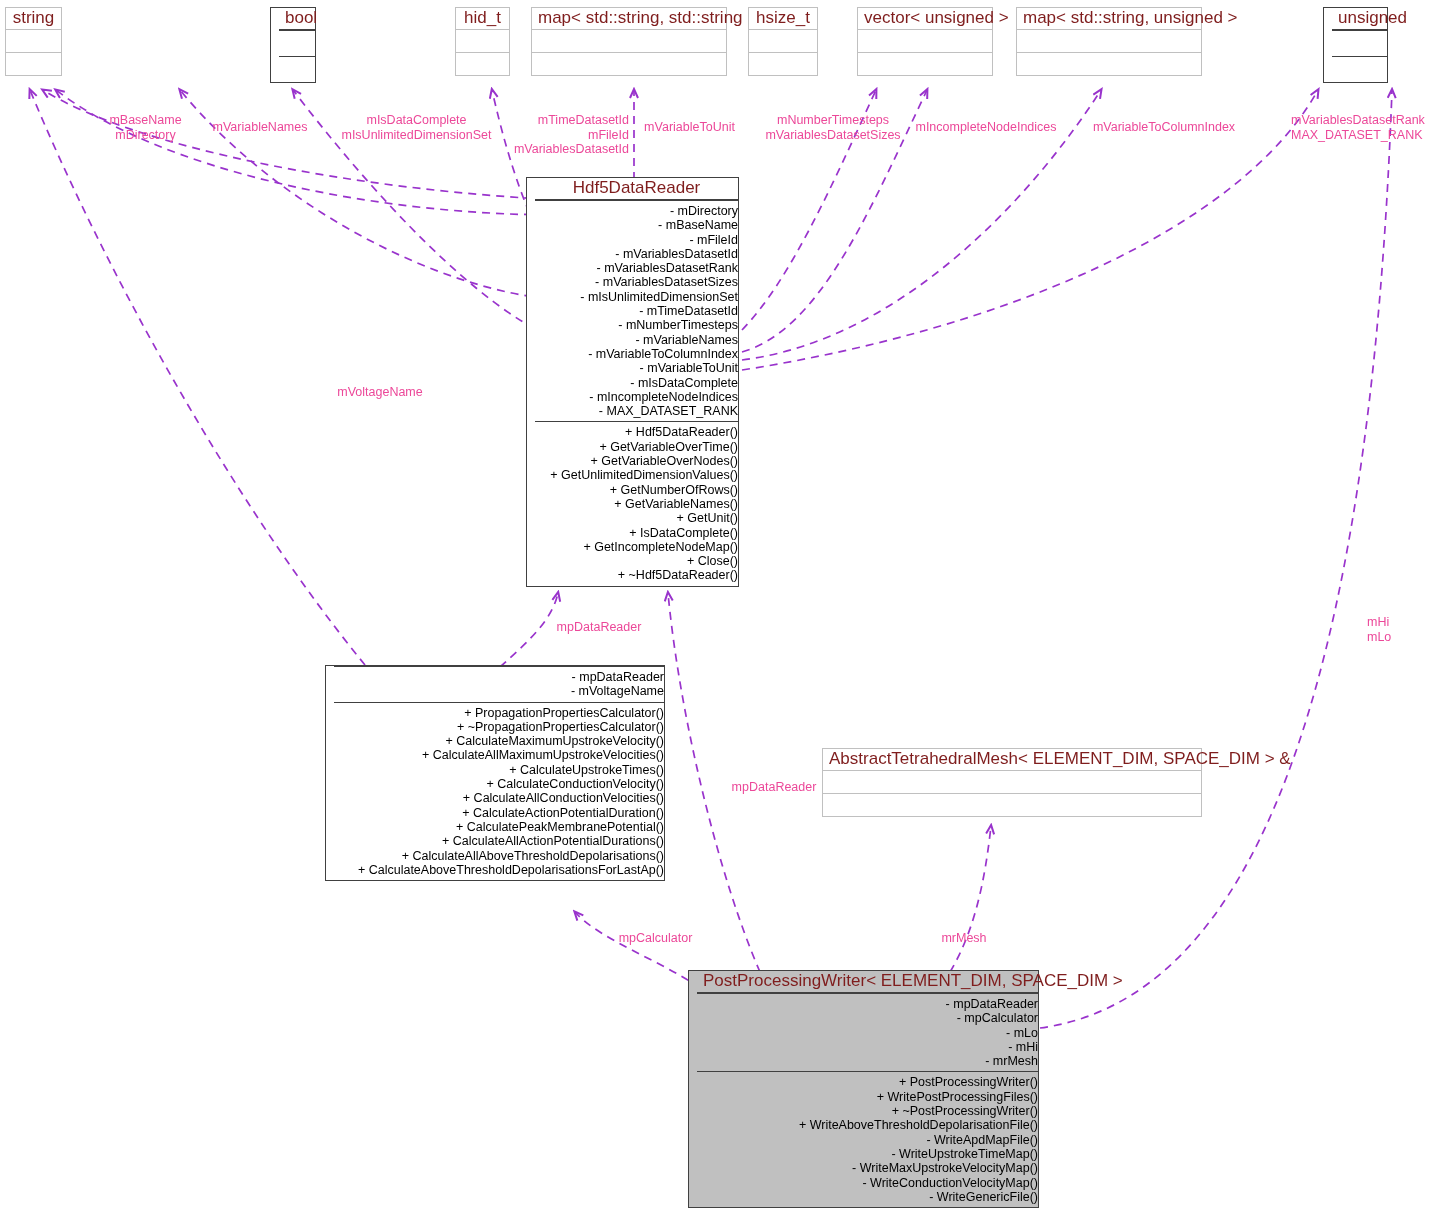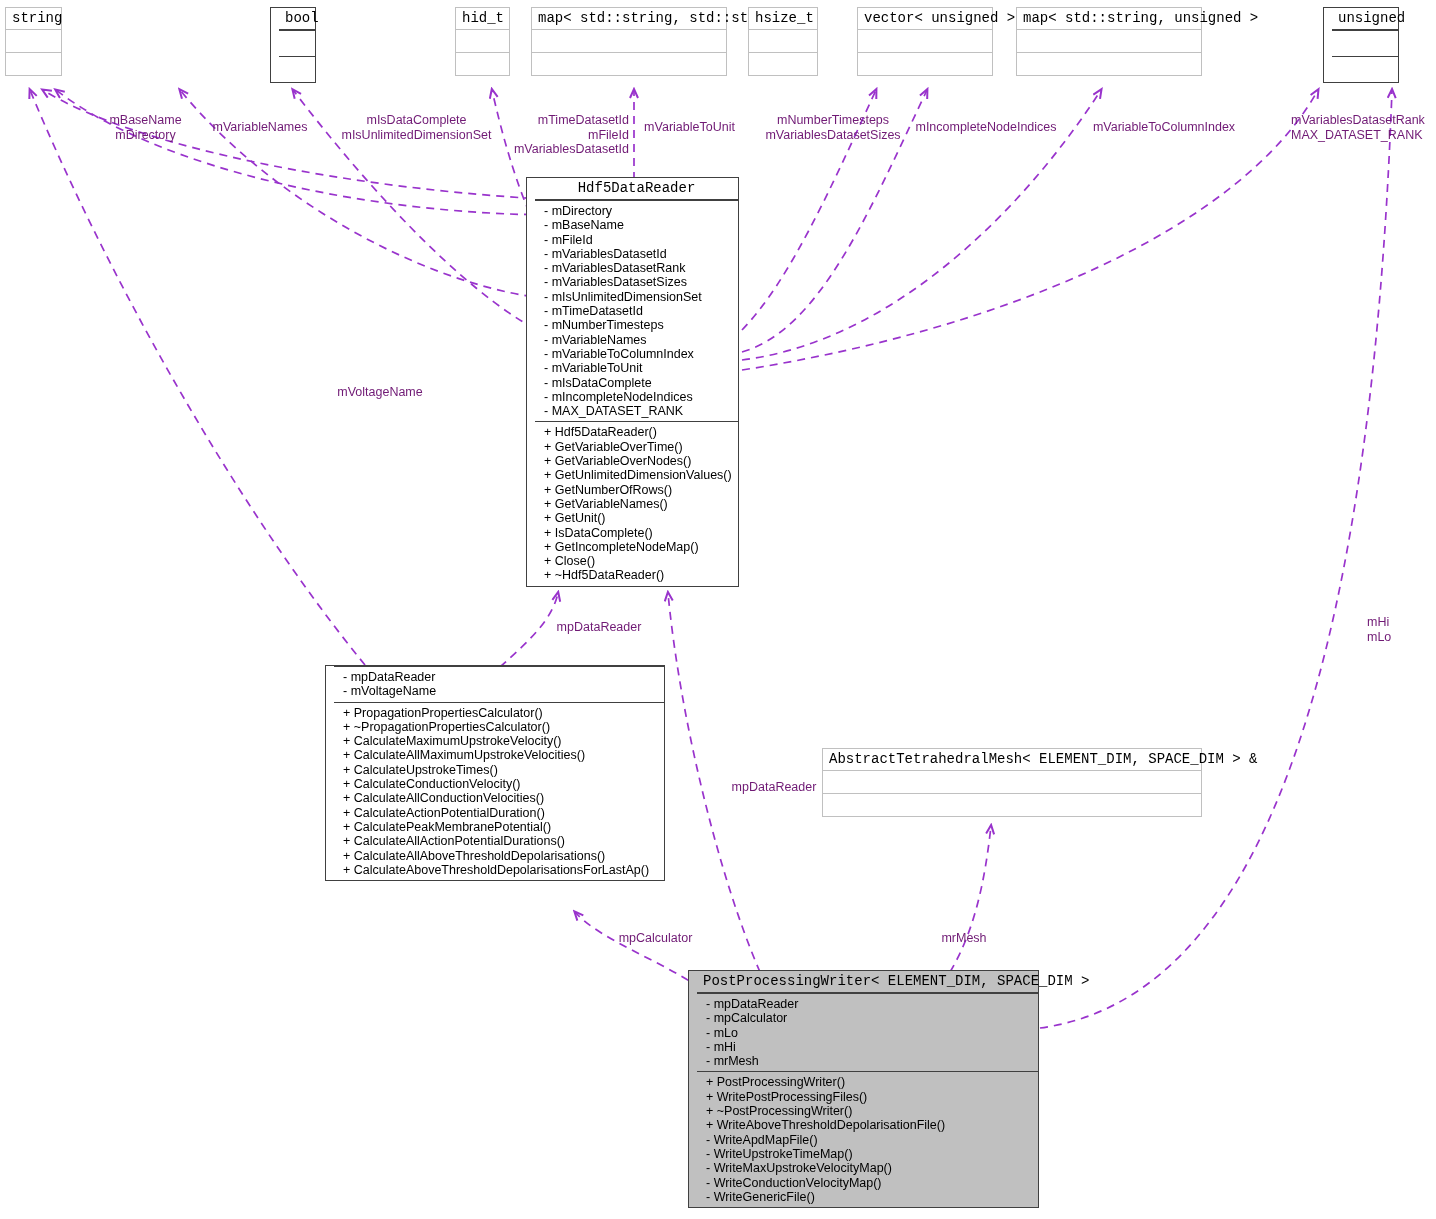--- a/index.html
+++ b/index.html
@@ -31,34 +31,34 @@
   }
   .uml-box.strong {
     border: 1px solid #404040;
     padding-left: 8px;
   }
   .uml-box.filled {
     background: #c0c0c0;
   }
   .uml-box .title {
     text-align: center;
-    font-size: 14px;
-    color: #000000;
+    font-size: 17px;
+    color: #7f1d1d;
     padding: 3px 6px 4px 6px;
     line-height: 14px;
     white-space: nowrap;
-    font-family: Liberation Mono, monospace;
   }
   .uml-box.strong .title,
   .uml-box.filled .title {
     border-bottom: 1px solid #404040;
   }
   .uml-box .sect {
     border-top: 1px solid #c0c0c0;
     padding: 3px 0 3px 0;
+    text-align: right;
   }
   .uml-box.strong .sect,
   .uml-box.filled .sect {
     border-top: 1px solid #404040;
   }
   .uml-box .sect.empty {
     height: 22px;
     padding: 0;
   }
   .uml-box.strong .sect.empty { height: 25px; }
@@ -66,21 +66,21 @@
     font-size: 12.5px;
     line-height: 14.3px;
     color: #000000;
     padding-left: 9px;
     white-space: nowrap;
   }
   .edge-label {
     position: absolute;
     font-size: 12.5px;
     line-height: 14.5px;
-    color: #701a75;
+    color: #ec4899;
     white-space: nowrap;
   }
   .edge-label.center { text-align: center; }
   .edge-label.right { text-align: right; }
 </style>
 </head>
 <body>
 
 <div id="canvas">
 
@@ -161,21 +161,21 @@
     <div class="sect empty"></div>
     <div class="sect empty"></div>
   </div>
 
   <div class="uml-box" style="left:1016px; top:7px; width:186px;">
     <div class="title">map&lt; std::string, unsigned &gt;</div>
     <div class="sect empty"></div>
     <div class="sect empty"></div>
   </div>
 
-  <div class="uml-box strong" style="left:1323px; top:7px; width:76px;">
+  <div class="uml-box strong" style="left:1323px; top:7px; width:65px;">
     <div class="title">unsigned</div>
     <div class="sect empty"></div>
     <div class="sect empty"></div>
   </div>
 
   <div class="uml-box strong" style="left:526px; top:177px; width:213px;">
     <div class="title">Hdf5DataReader</div>
     <div class="sect">
       <div class="row">- mDirectory</div>
       <div class="row">- mBaseName</div>

